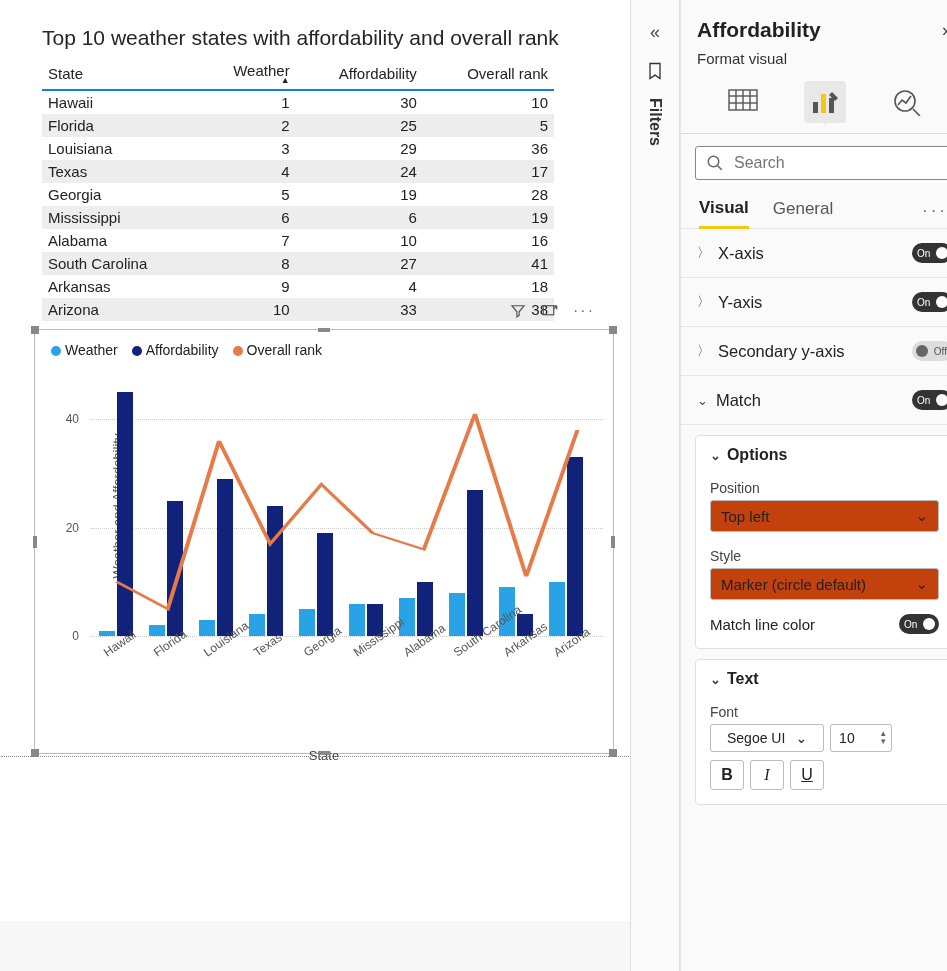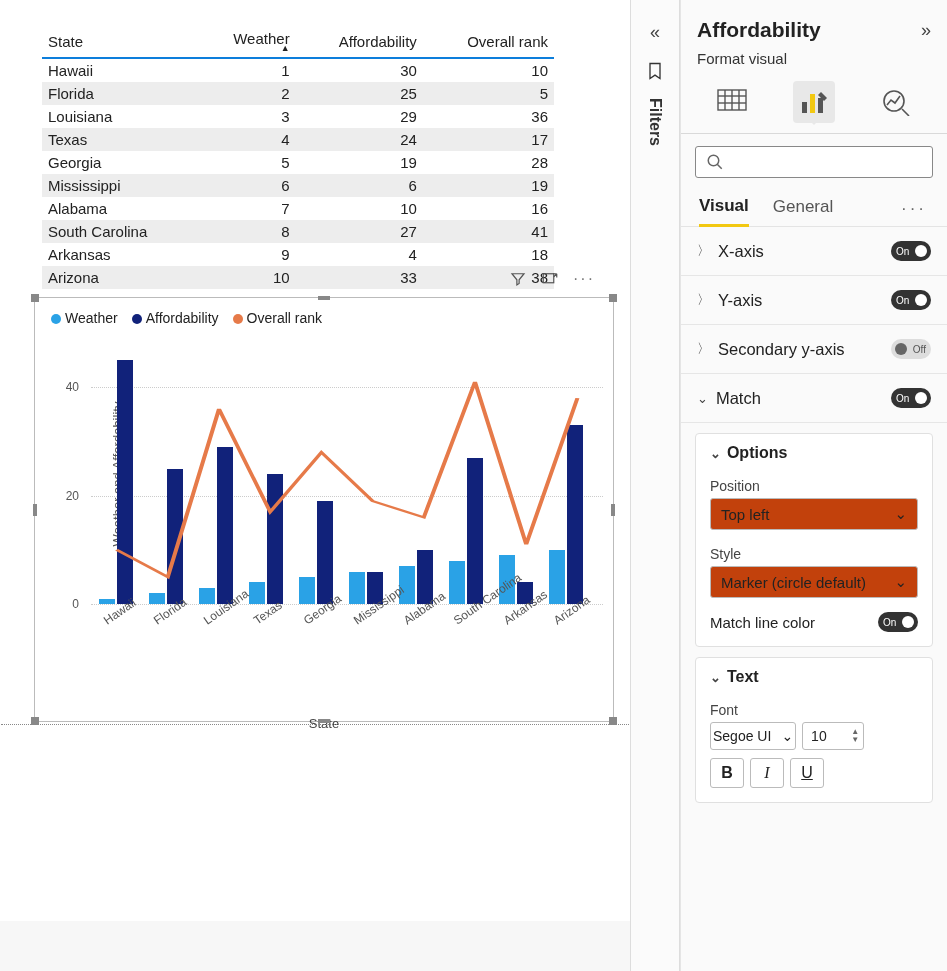--- a/index.html
+++ b/index.html
@@ -190,33 +190,34 @@
     padding:10px 14px 14px 14px;
   }
   .subpanel .sp-head{ display:flex; align-items:center; gap:6px; font-size:16px; font-weight:600; margin-bottom:8px; cursor:pointer;}
   .field-label{ font-size:14px; color:#444; margin:16px 0 4px 0;}
   .select-box{
     border:1px solid #bbb; border-radius:3px; background:#c2410c;
     padding:6px 10px; font-size:15px; display:flex; justify-content:space-between; align-items:center; cursor:pointer;
   }
   .inline-row{ display:flex; align-items:center; justify-content:space-between; margin-top:14px; font-size:15px;}
   .font-row{ display:flex; gap:6px; }
-  .font-sel{ border:1px solid #bbb; border-radius:3px; padding:5px 2px; font-size:14px; display:flex; align-items:center; gap:10px; background:#fff;}
+  .font-sel{ border:1px solid #bbb; border-radius:3px; padding:5px 16px; font-size:14px; display:flex; align-items:center; gap:10px; background:#fff;}
   .spin{ border:1px solid #bbb; border-radius:3px; width:62px; display:flex; align-items:center; padding:0 4px 0 8px; font-size:14px; background:#fff;}
   .spin .arrows{ margin-left:auto; display:flex; flex-direction:column; font-size:8px; line-height:8px; color:#666;}
   .biubtns{ display:flex; gap:6px; margin-top:8px;}
   .biubtn{ width:34px; height:30px; border:1px solid #bbb; border-radius:3px; background:#fff; display:flex; align-items:center; justify-content:center; font-size:16px; cursor:pointer;}
   .biubtn.bold{ font-weight:800;} .biubtn.italic{ font-style:italic; font-family:serif;} .biubtn.underline{ text-decoration:underline;}
 </style>
 </head>
 <body>
 
 <div class="app">
 
   <div class="canvas-area">
+    <div class="report-title">Top 10 weather states with affordability and overall rank</div>
 
     <table class="data-table">
       <thead>
           <tr id="thead-row">
             <th>State</th>
             <th class="num">Weather<span class="sort-caret">▲</span></th>
             <th class="num">Affordability</th>
             <th class="num">Overall rank</th>
           </tr>
         </thead>
@@ -437,20 +438,21 @@
       </div>
     </div>
     <div class="vis-tab-border"></div>
 
     <div class="search-row">
       <div class="search-box">
         <svg width="18" height="18" viewBox="0 0 24 24" fill="none" stroke="#666" stroke-width="2">
             <circle cx="10" cy="10" r="7"></circle>
             <line x1="15" y1="15" x2="21" y2="21"></line>
           </svg>
+        <input type="text" placeholder="Search" style="">
       </div>
     </div>
 
     <div class="vg-tabs">
       <div class="vg-tab active">Visual</div>
       <div class="vg-tab">General</div>
       <div class="vg-more">···</div>
     </div>
 
     <div class="cards-scroll">

